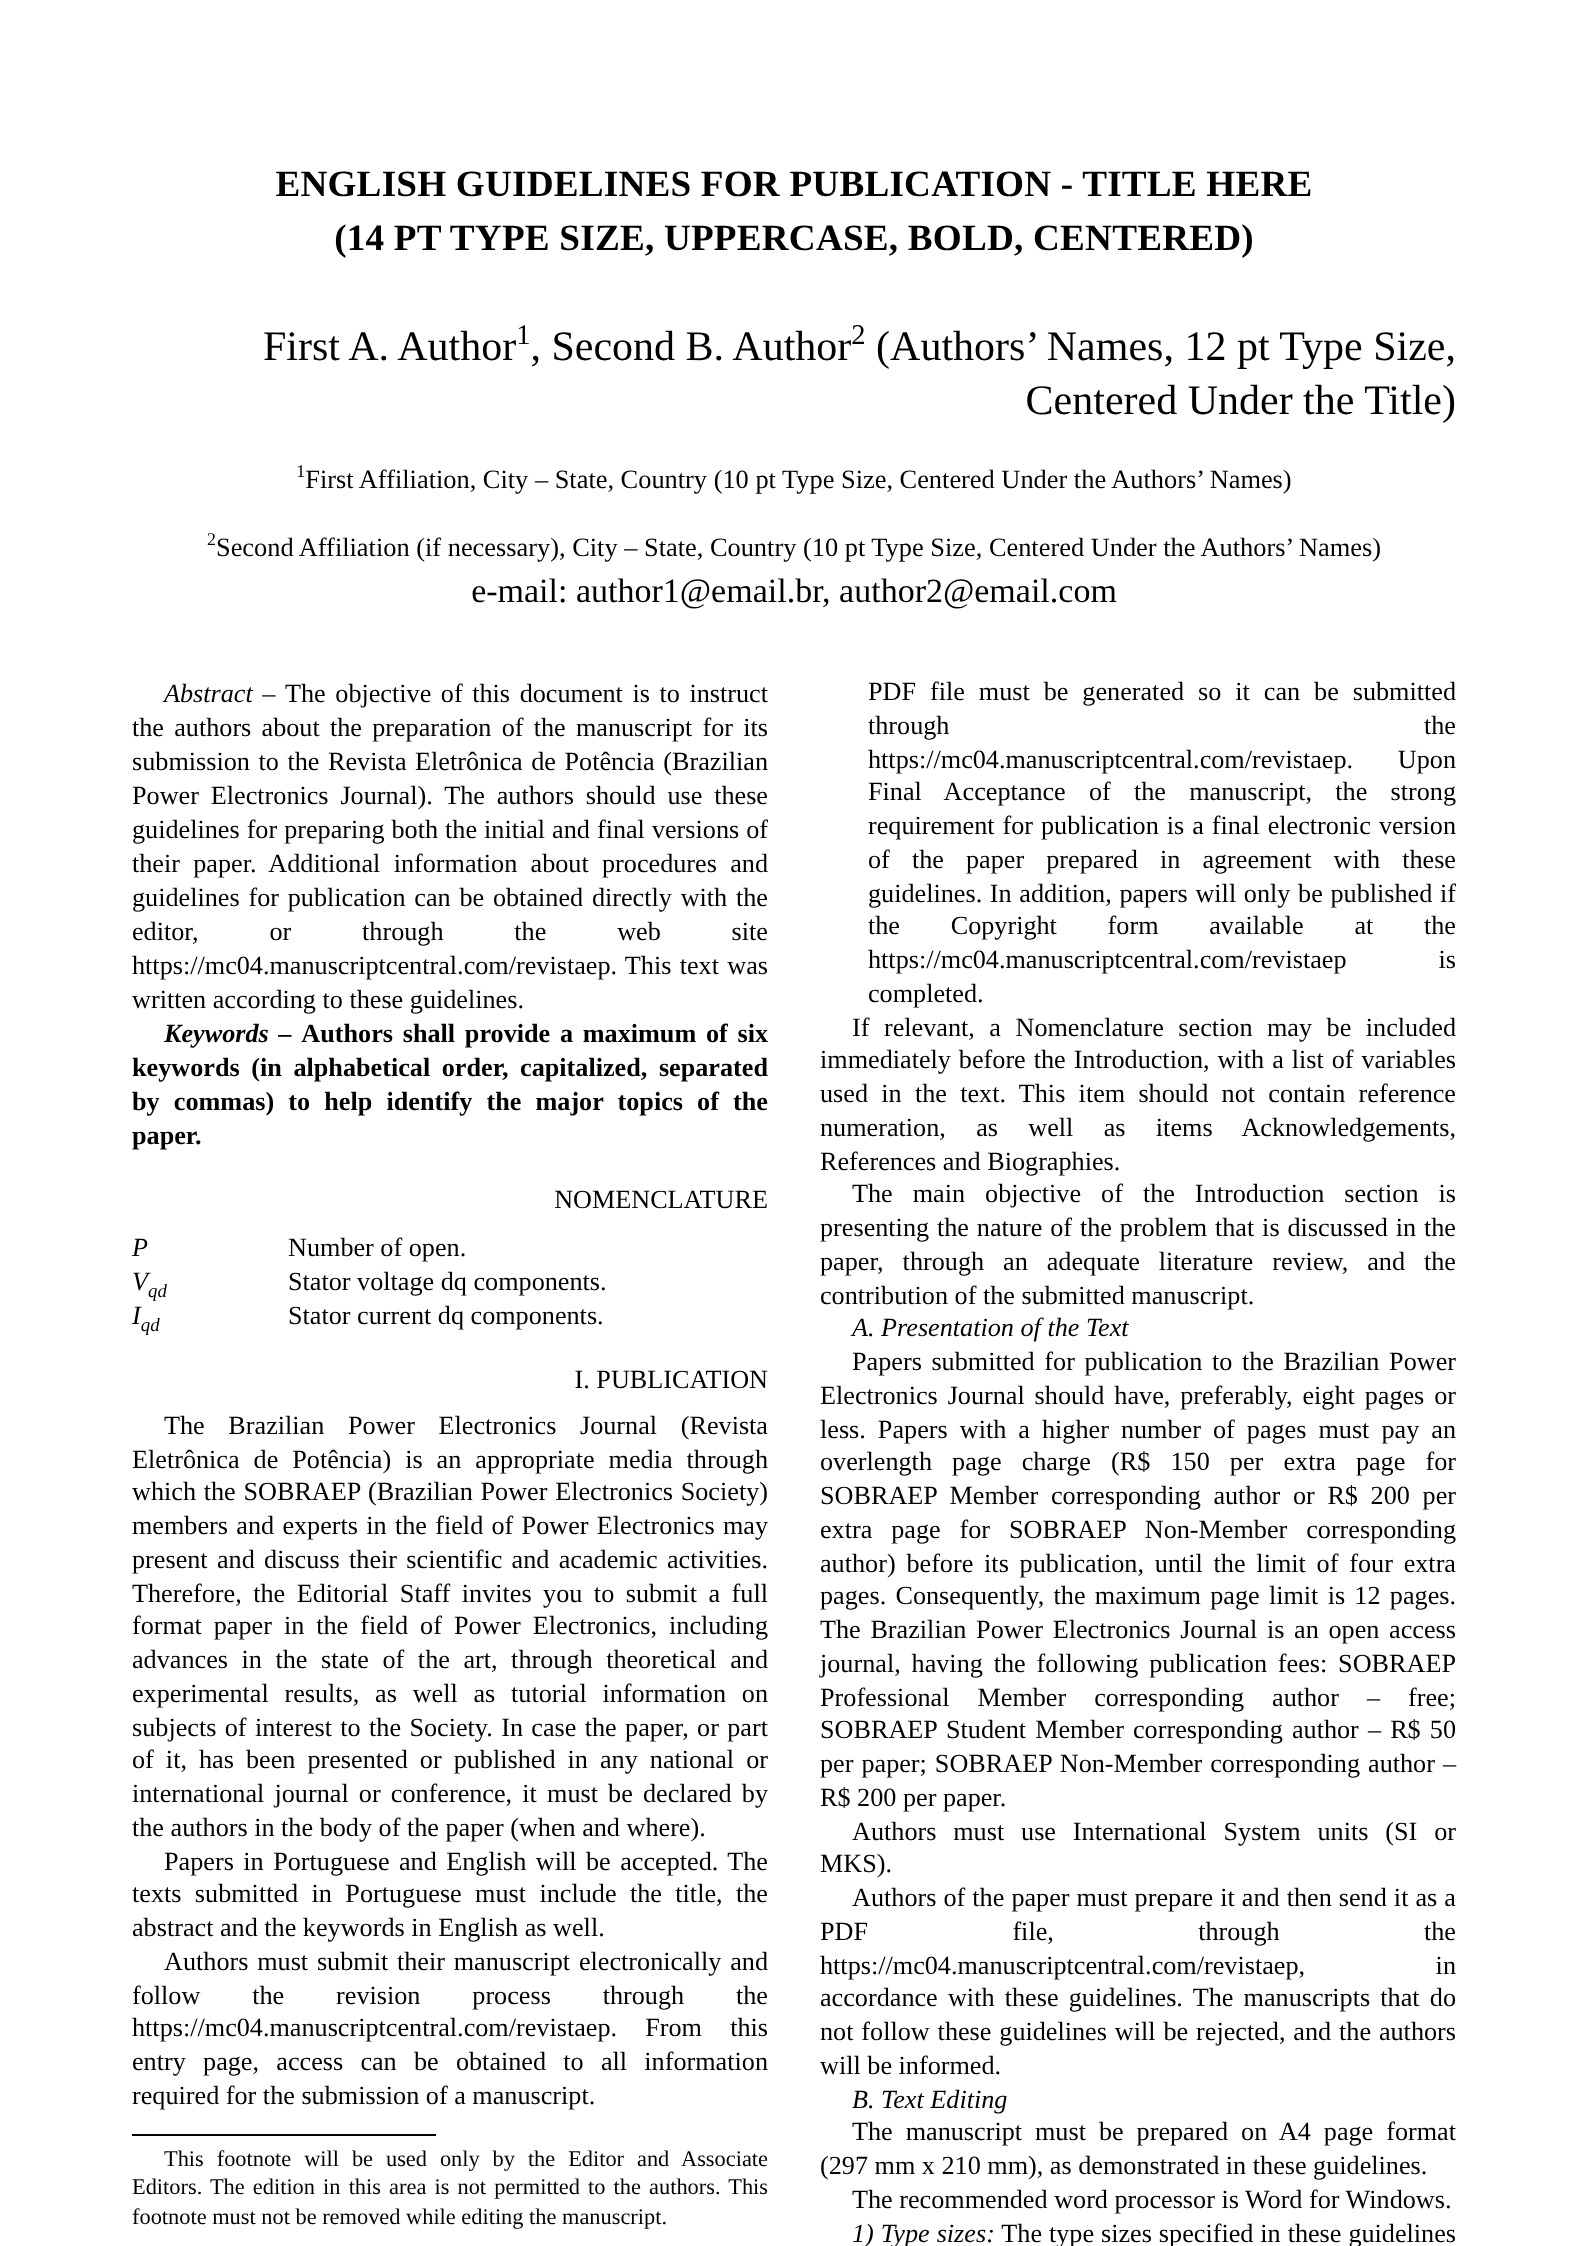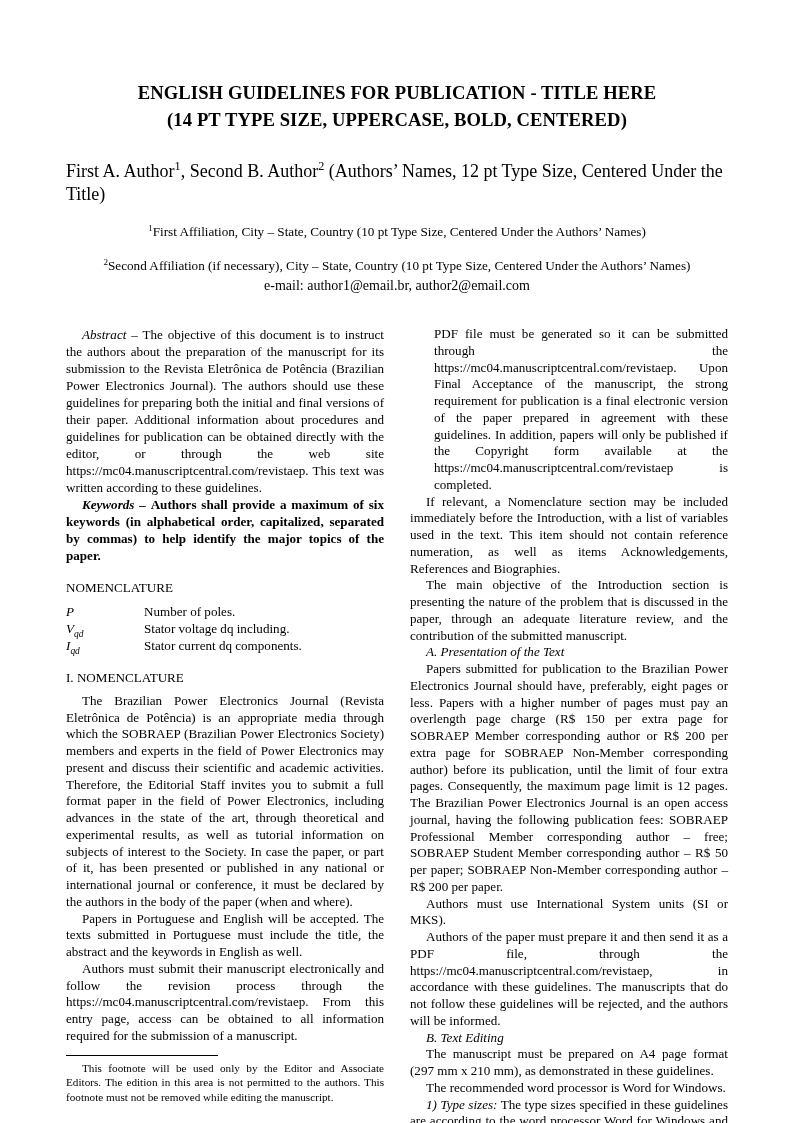--- a/index.html
+++ b/index.html
@@ -34,34 +34,34 @@
   .title {
     text-align: center;
     font-size: 18.6px;
     font-weight: bold;
     line-height: 1.45;
     letter-spacing: 0.1px;
   }
   .title .line2 { display: block; }
 
   .authors {
-    text-align: left;
-    font-size: 18px;
+    text-align: right;
+    font-size: 21px;
     margin-top: 26px;
     line-height: 1.3;
   }
   .affil {
     text-align: center;
     font-size: 13.2px;
     line-height: 1.42;
     margin-top: 16px;
   }
   .email {
     text-align: center;
-    font-size: 14px;
+    font-size: 17px;
     line-height: 1.42;
   }
   sup { font-size: 0.68em; vertical-align: super; line-height: 0; }
 
   
   .columns {
     margin-top: 30px;
     display: flex;
     gap: 26px;
   }
@@ -88,21 +88,21 @@
   }
   .keywords {
     font-weight: bold;
     text-align: justify;
     text-indent: 16px;
     margin: 14px 0 0 0;
     line-height: 1.3;
     font-family: Liberation Serif, serif;
   }
   .section-head {
-    text-align: left;
+    text-align: right;
     margin: 16px 0 6px 0;
     font-size: 13.1px;
     text-indent: 0;
   }
   .subsection-head {
     font-style: italic;
     margin: 12px 0 2px 0;
     text-indent: 0;
   }
   .subsub {
@@ -179,34 +179,34 @@
         <p class="abstract"><span class="ital">Abstract – </span><span>The objective of this document is to instruct the authors about the preparation of the manuscript for its submission to the Revista Eletrônica de Potência (Brazilian Power Electronics Journal). The authors should use these guidelines for preparing both the initial and final versions of their paper.  Additional information about procedures and guidelines for publication can be obtained directly with the editor, or through the web site https://mc04.manuscriptcentral.com/revistaep.  This text was written according to these guidelines.</span></p>
 
         <p class="keywords"><span class="ital">Keywords – </span><span>Authors shall provide a maximum of six keywords (in alphabetical order, capitalized, separated by commas) to help identify the major topics of the paper.</span></p>
 
         <div class="section-head">NOMENCLATURE</div>
 
         <table class="nomen">
           <tbody>
               <tr>
             <td class="sym"><span>P</span><span class="sub"></span></td>
-            <td>Number of poles.</td>
+            <td>Number of open.</td>
           </tr>
           <tr>
             <td class="sym"><span>V</span><span class="sub">qd</span></td>
-            <td>Stator voltage dq including.</td>
+            <td>Stator voltage dq components.</td>
           </tr>
           <tr>
             <td class="sym"><span>I</span><span class="sub">qd</span></td>
             <td>Stator current dq components.</td>
           </tr>
         </tbody>
           </table>
 
-        <div class="section-head">I. NOMENCLATURE</div>
+        <div class="section-head">I. PUBLICATION</div>
 
         <p>The Brazilian Power Electronics Journal (Revista Eletrônica de Potência) is an appropriate media through which the SOBRAEP (Brazilian Power Electronics Society) members and experts in the field of Power Electronics may present and discuss their scientific and academic activities. Therefore, the Editorial Staff invites you to submit a full format paper in the field of Power Electronics, including advances in the state of the art, through theoretical and experimental results, as well as tutorial information on subjects of interest to the Society.  In case the paper, or part of it, has been presented or published in any national or international journal or conference, it must be declared by the authors in the body of the paper (when and where).</p>
         <p>Papers in Portuguese and English will be accepted.  The texts submitted in Portuguese must include the title, the abstract and the keywords in English as well.</p>
         <p>Authors must submit their manuscript electronically and follow the revision process through the https://mc04.manuscriptcentral.com/revistaep.  From this entry page, access can be obtained to all information required for the submission of a manuscript.</p>
 
         <div class="footnote-rule"></div>
         <p class="footnote">This footnote will be used only by the Editor and Associate Editors. The edition in this area is not permitted to the authors.  This footnote must not be removed while editing the manuscript.</p>
       </div>
 
       <div class="col">

